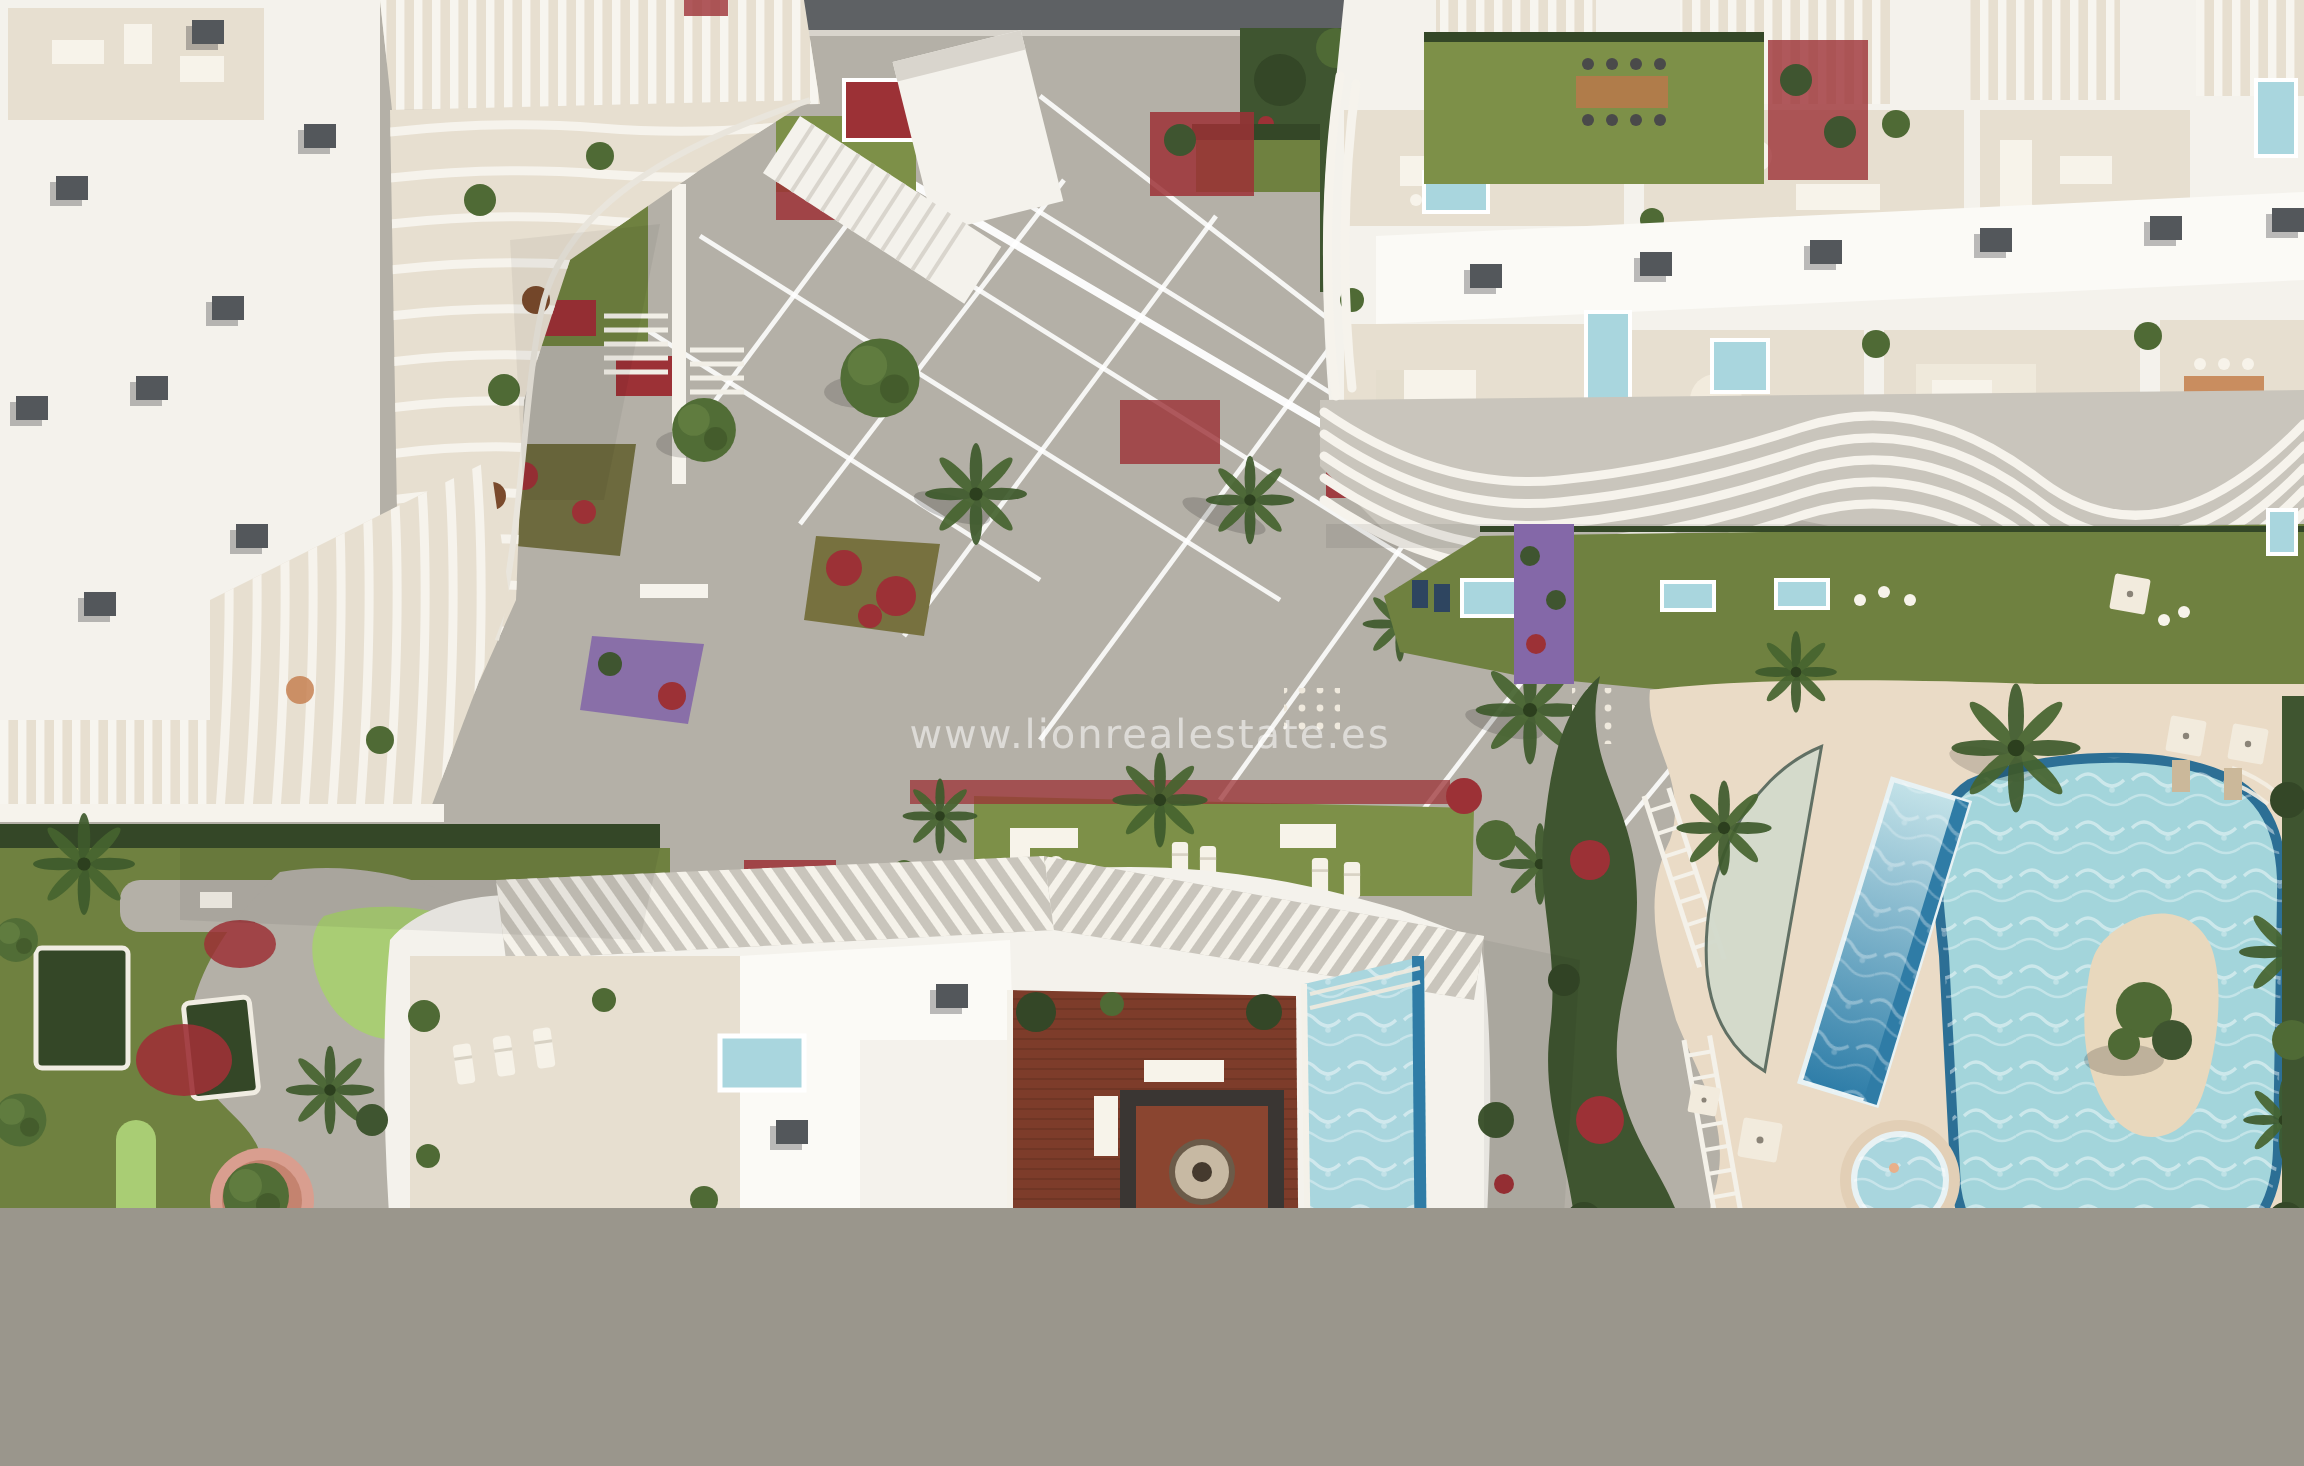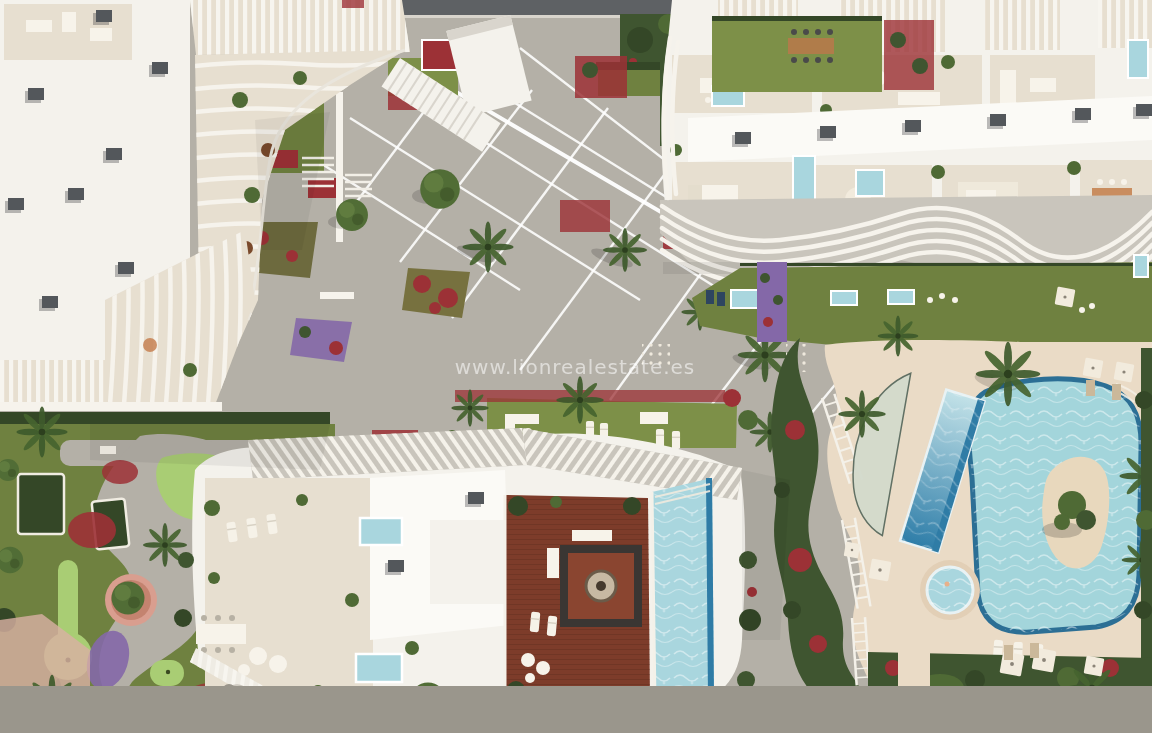--- a/index.html
+++ b/index.html
@@ -10,21 +10,21 @@
     --flowerRed:#9c3136; --flowerPurple:#8468a8;
     --roofWhite:#f4f2ec; --roofBright:#fbfaf6; --roofShadow:#d9d5cd;
     --terraceBeige:#e7dfd0; --finShadow:#c9c5bc; --ventGray:#53575b;
     --poolLight:#a9d6de; --poolDeep:#2f7ca6; --poolLagoon:#a3d5db;
     --poolEdge:#2c6f95; --islandSand:#e8d8bd;
     --woodDeck:#7d3c2a; --woodDark:#5c2b1e; --furnitureWhite:#f7f3ea;
     --watermark:rgba(255,255,255,0.55);
   }
   html,body{margin:0;padding:0;background:#8a8counter;}
   body{background:#9a968c;font-family:"DejaVu Sans",sans-serif;}
-  .stage{position:relative;width:1152px;height:686px;overflow:hidden;background:var(--plazaGray);}
+  .stage{position:relative;width:1152px;height:604px;overflow:hidden;background:var(--plazaGray);}
   svg{display:block}
   .c-road{fill:var(--roadDark)} .c-plaza{fill:var(--plazaGray)}
   .c-prom{fill:var(--promenadePink)} .c-sand{fill:var(--sandDeck)}
   .c-lawn{fill:var(--lawnGreen)} .c-lawn2{fill:var(--lawnLight)} .c-putt{fill:var(--puttingGreen)}
   .c-hedge{fill:var(--hedgeGreen)} .c-hedge2{fill:var(--hedgeDark)} .c-tree{fill:var(--treeGreen)}
   .c-red{fill:var(--flowerRed)} .c-purple{fill:var(--flowerPurple)}
   .c-roof{fill:var(--roofWhite)} .c-roofb{fill:var(--roofBright)} .c-roofs{fill:var(--roofShadow)}
   .c-terr{fill:var(--terraceBeige)} .c-fins{fill:var(--finShadow)} .c-vent{fill:var(--ventGray)}
   .c-pool{fill:var(--poolLight)} .c-pooldeep{fill:var(--poolDeep)} .c-lagoon{fill:var(--poolLagoon)}
   .c-island{fill:var(--islandSand)} .c-wood{fill:var(--woodDeck)}

